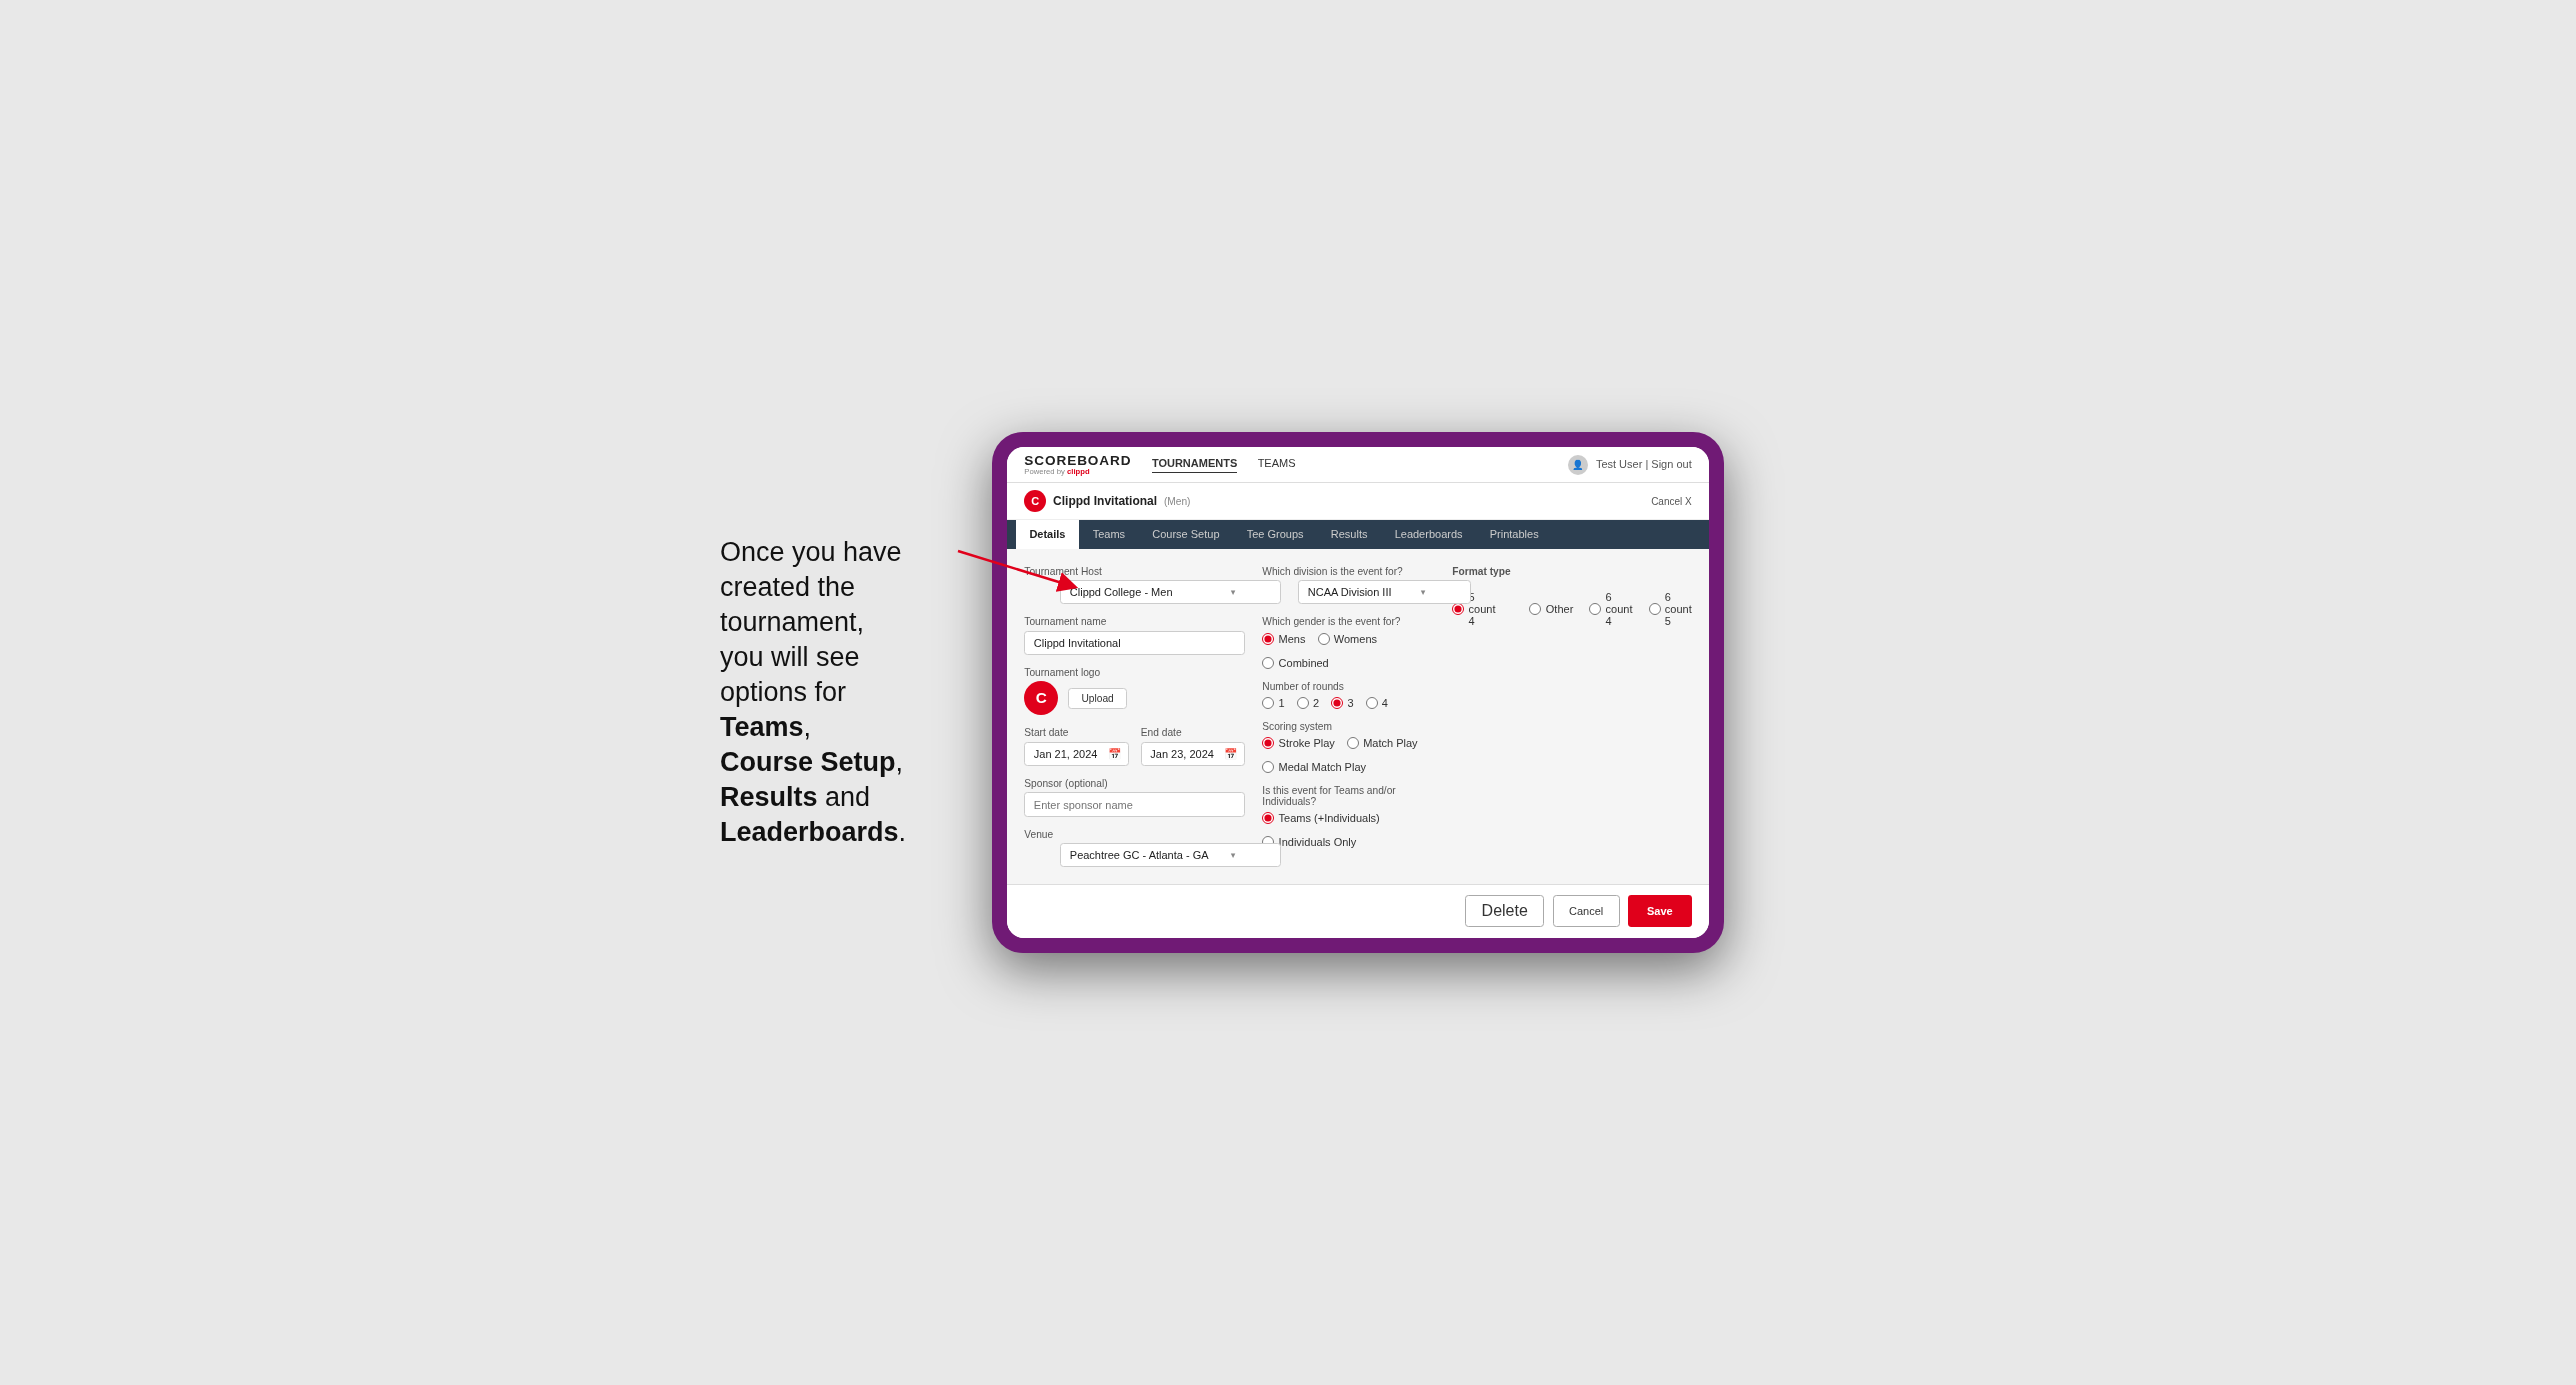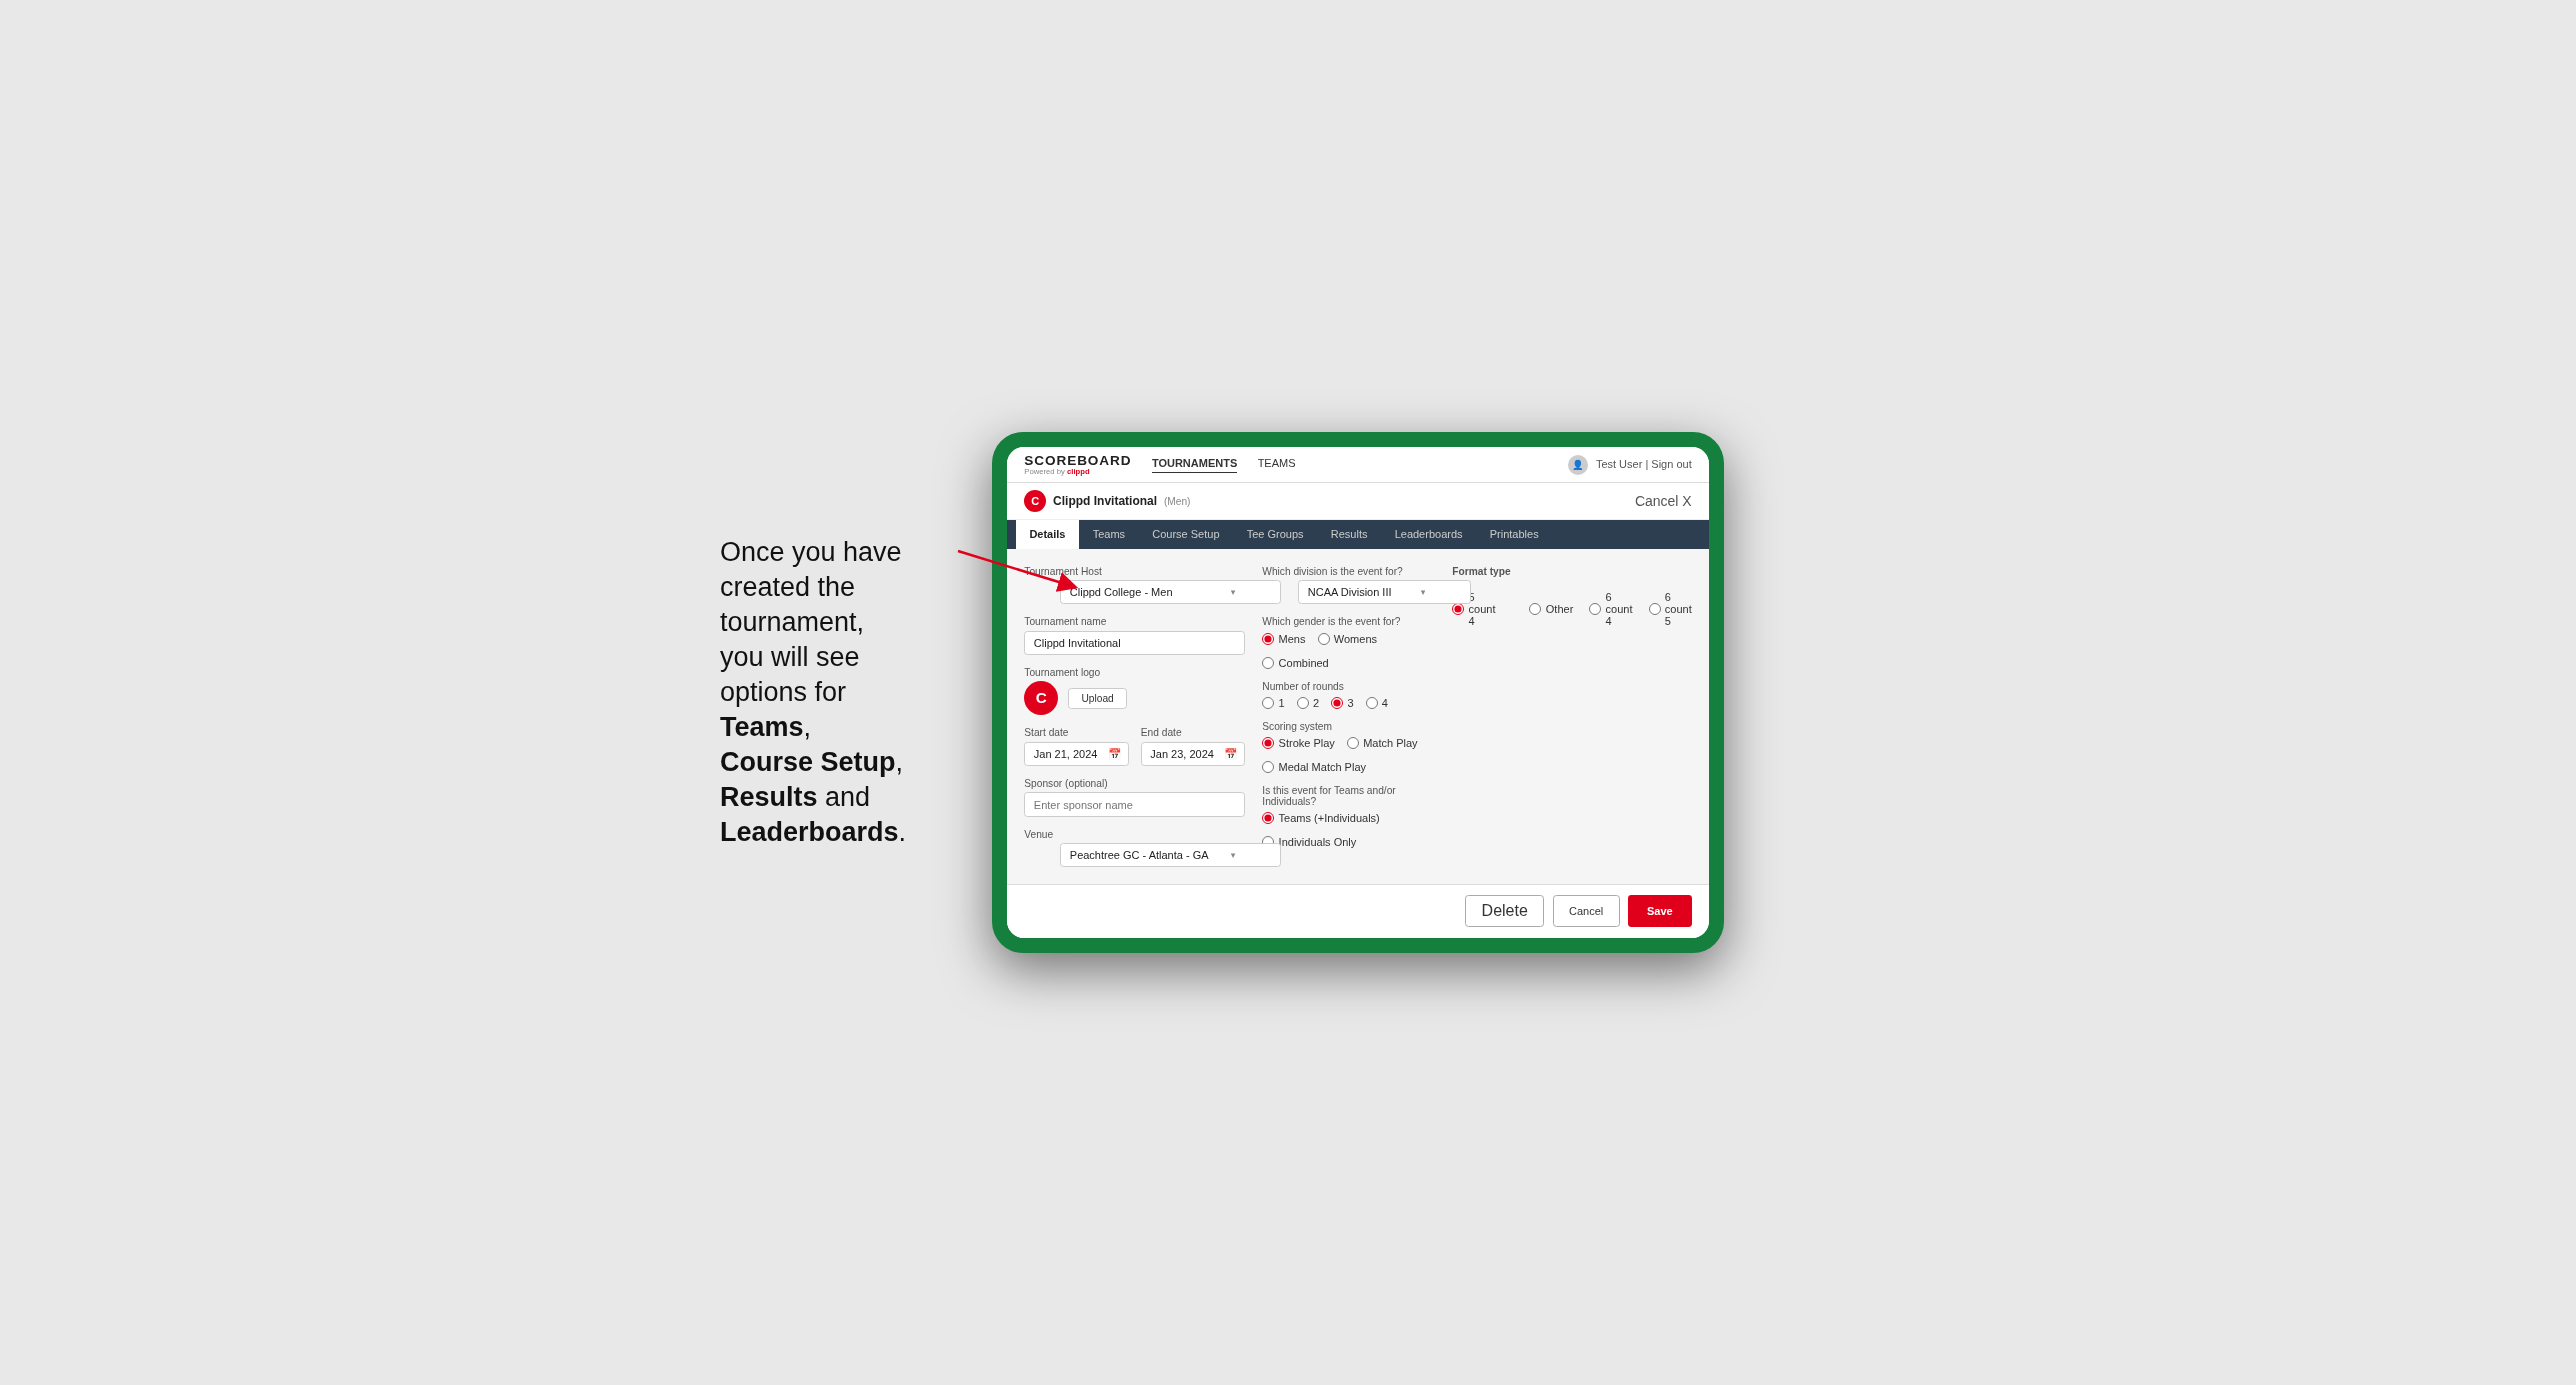--- a/index.html
+++ b/index.html
@@ -28,21 +28,21 @@
       line-height: 1.3;
       color: #111;
       margin-left: 28px;
     }
     .annotation-text strong {
       font-weight: 900;
     }
 
     
     .tablet-frame {
-      background: #15803d;
+      background: #701a75;
       border-radius: 31px;
       padding: 15.3px;
       box-shadow: 0 17px 51px rgba(0,0,0,0.5);
       flex: 1;
       max-width: 732px;
     }
 
     .tablet-screen {
       background: #fff;
       border-radius: 17px;
@@ -151,21 +151,21 @@
     }
     .tournament-name-text {
       font-weight: 600;
       color: #222;
     }
     .tournament-type-badge {
       color: #888;
       font-size: 10.2px;
     }
     .cancel-x {
-      font-size: 14px;
+      font-size: 10px;
       color: #555;
       cursor: pointer;
     }
 
     
     .tabs-bar {
       background: #2c3e50;
       display: flex;
       gap: 0;
       padding: 0 8.5px;

